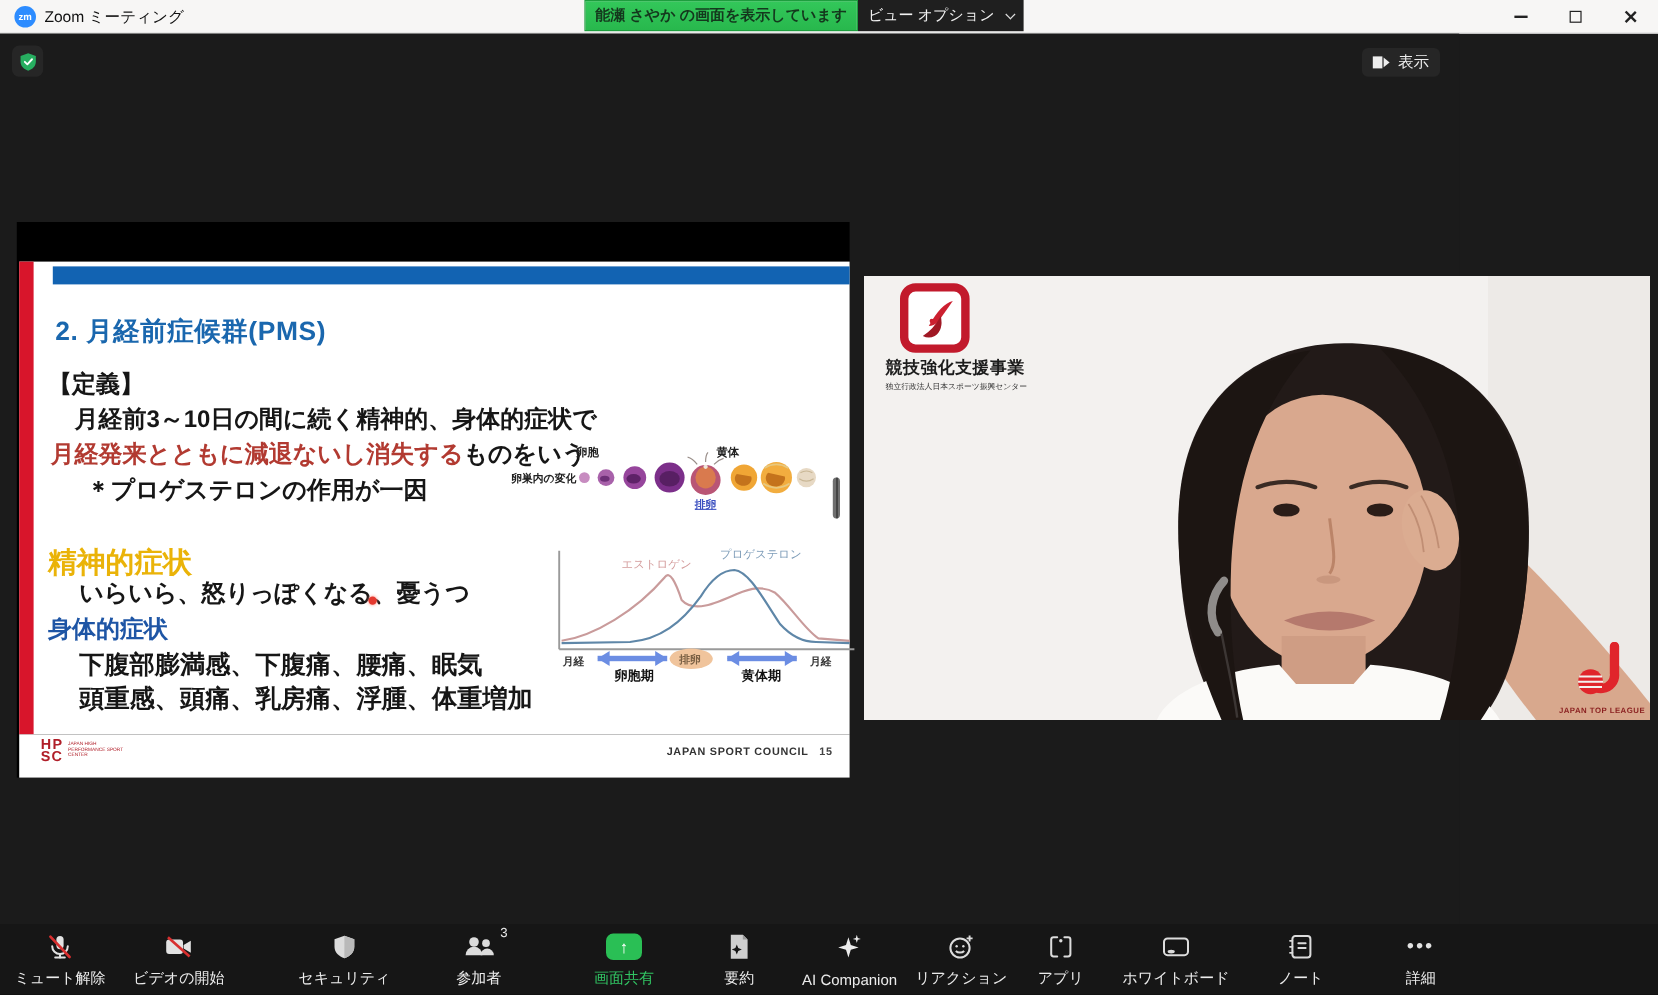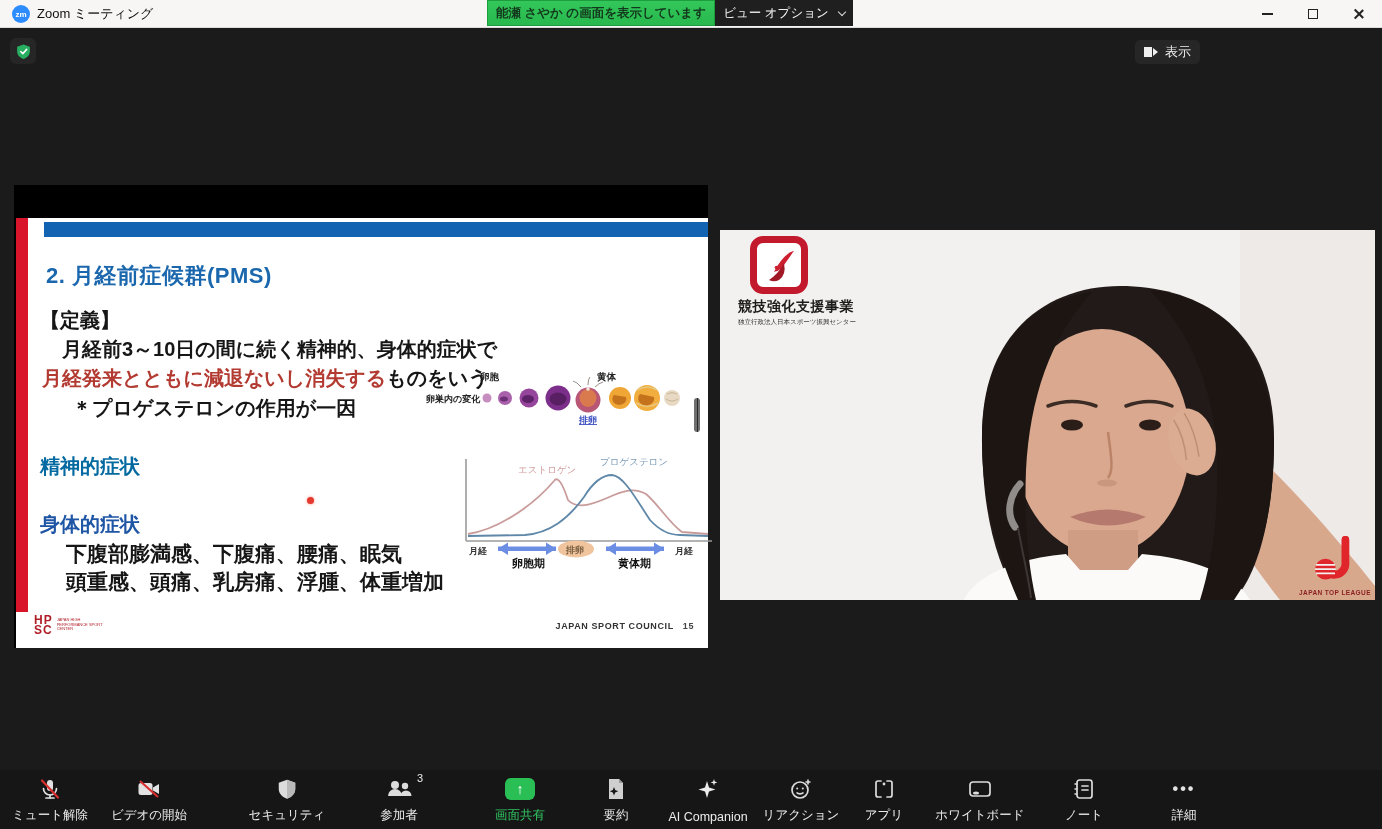--- a/index.html
+++ b/index.html
@@ -36,21 +36,21 @@
   .slide-white{position:absolute;left:2px;top:33px;width:692px;height:394px;background:#fff;}
   .slide-redbar{position:absolute;left:2px;top:33px;width:12px;height:394px;background:#d8152b;}
   .slide-bluebar{position:absolute;left:30px;top:37px;width:664px;height:15px;background:#1263b2;}
   .s-title{position:absolute;left:32px;top:76px;font-size:22px;font-weight:bold;color:#1a67ae;letter-spacing:.5px;}
   .s-def-h{position:absolute;left:26px;top:122px;font-size:20px;font-weight:600;color:#161616;}
   .s-line1{position:absolute;left:48px;top:151px;font-size:20px;font-weight:600;color:#161616;}
   .s-line2{position:absolute;left:28px;top:180px;font-size:20px;font-weight:600;}
   .s-line2 .red{color:#b23a31;}
   .s-line2 .blk{color:#161616;}
   .s-line3{position:absolute;left:58px;top:210px;font-size:20px;font-weight:600;color:#161616;}
-  .s-mental-h{position:absolute;left:26px;top:268px;font-size:20px;font-weight:bold;color:#0369a1;}
+  .s-mental-h{position:absolute;left:26px;top:268px;font-size:24px;font-weight:bold;color:#eab308;}
   .s-mental{position:absolute;left:52px;top:296px;font-size:20px;font-weight:600;color:#161616;}
   .laser-dot{position:absolute;left:293px;top:312px;width:7px;height:7px;border-radius:50%;background:#e4392f;box-shadow:0 0 3px #ff8d7e;}
   .s-phys-h{position:absolute;left:26px;top:326px;font-size:20px;font-weight:bold;color:#1e55a5;}
   .s-phys1{position:absolute;left:52px;top:355px;font-size:21px;font-weight:600;color:#161616;}
   .s-phys2{position:absolute;left:52px;top:383px;font-size:21px;font-weight:600;color:#161616;}
   .follicle-svg{position:absolute;left:411px;top:184px;}
   .graph-svg{position:absolute;left:436px;top:268px;}
   .s-footer{position:absolute;left:2px;top:427px;width:692px;height:36px;background:#fff;}
   .hpsc{position:absolute;left:18px;top:3px;display:flex;gap:4px;}
   .hpsc-letters{font-size:12px;line-height:10px;font-weight:bold;color:#b01e28;letter-spacing:1px;}
@@ -131,20 +131,21 @@
       <div class="slide-redbar"></div>
       <div class="slide-bluebar"></div>
 
       <div class="s-title">2. 月経前症候群(PMS)</div>
       <div class="s-def-h">【定義】</div>
       <div class="s-line1">月経前3～10日の間に続く精神的、身体的症状で</div>
       <div class="s-line2"><span class="red">月経発来とともに減退ないし消失する</span><span class="blk">ものをいう</span></div>
       <div class="s-line3">＊プロゲステロンの作用が一因</div>
 
       <div class="s-mental-h">精神的症状</div>
+      <div class="s-mental">いらいら、怒りっぽくなる、憂うつ</div>
       <div class="laser-dot"></div>
       <div class="s-phys-h">身体的症状</div>
       <div class="s-phys1">下腹部膨満感、下腹痛、腰痛、眠気</div>
       <div class="s-phys2">頭重感、頭痛、乳房痛、浮腫、体重増加</div>
 
       <svg class="follicle-svg" width="285" height="58" viewBox="0 0 285 58">
         <text x="55" y="11" font-size="9.5" font-weight="bold" fill="#222">卵胞</text>
         <text x="172" y="11" font-size="9.5" font-weight="bold" fill="#222">黄体</text>
         <text x="1" y="33" font-size="9" font-weight="bold" fill="#222">卵巣内の変化</text>
         <circle cx="62" cy="29" r="4.5" fill="#c78cc0"></circle>

